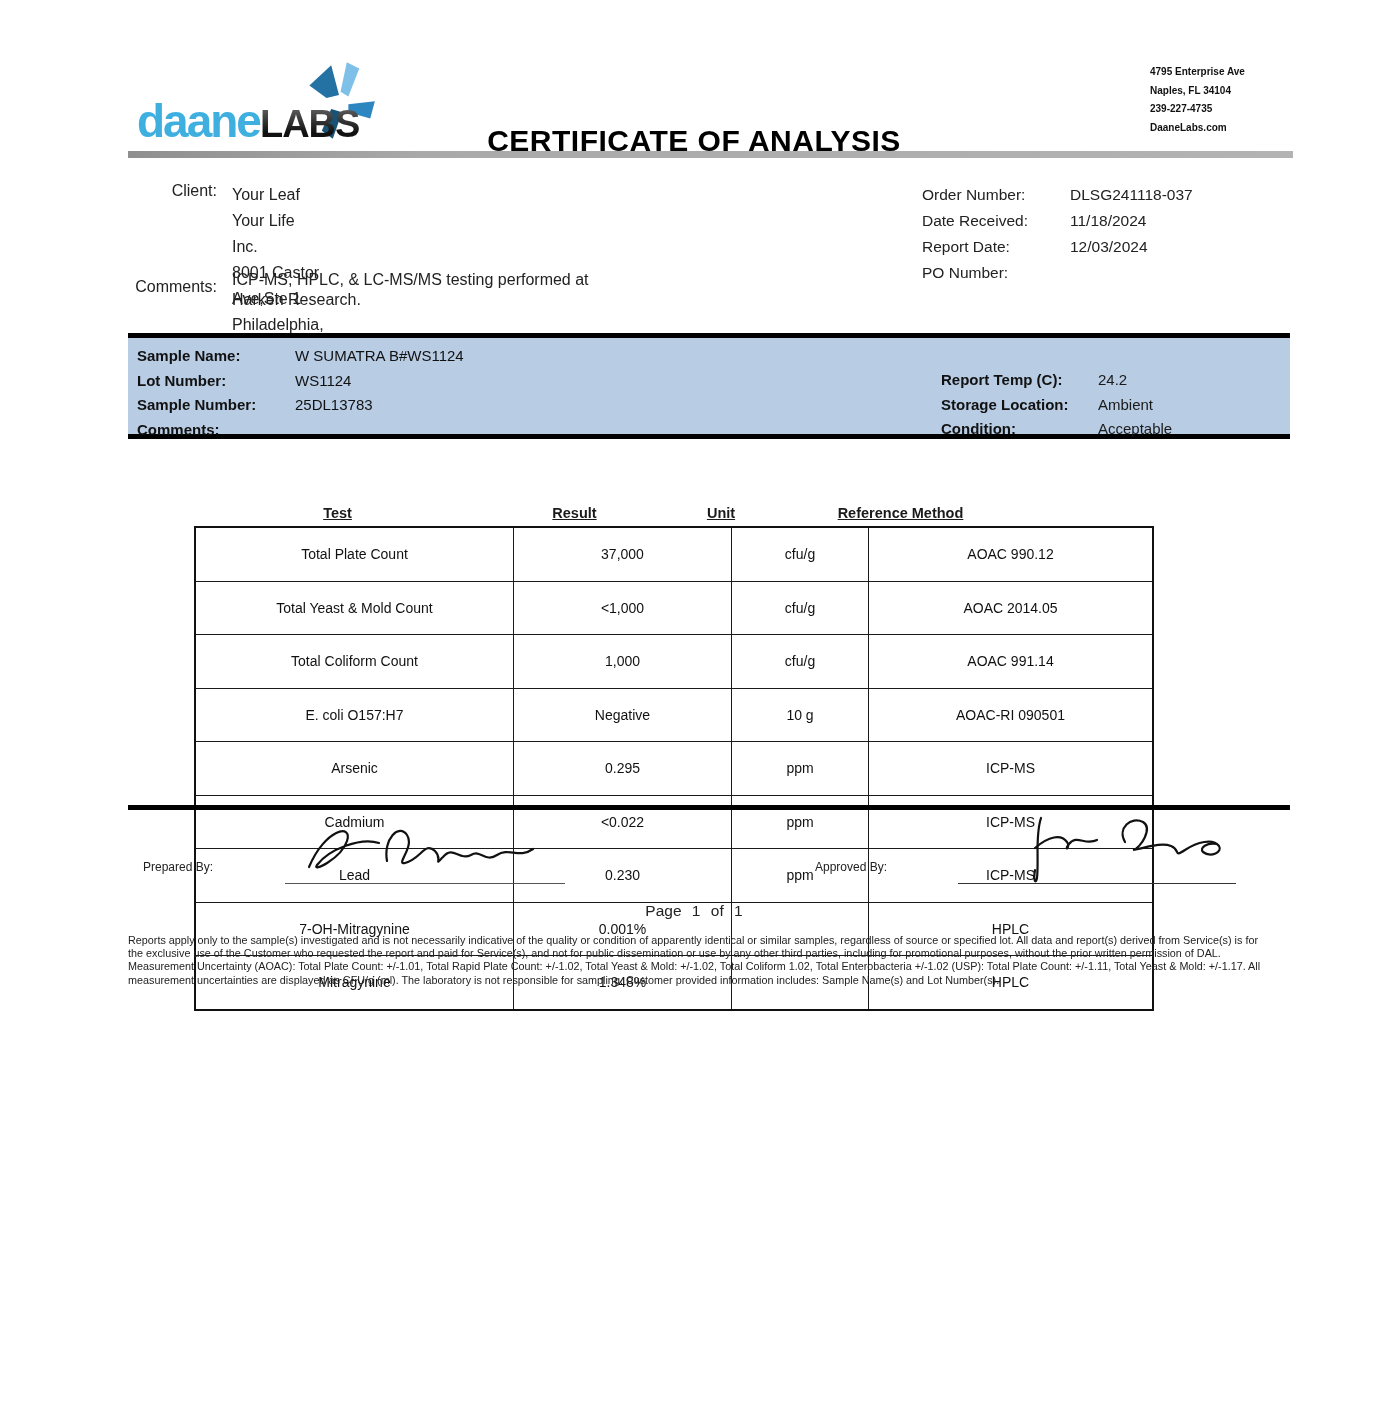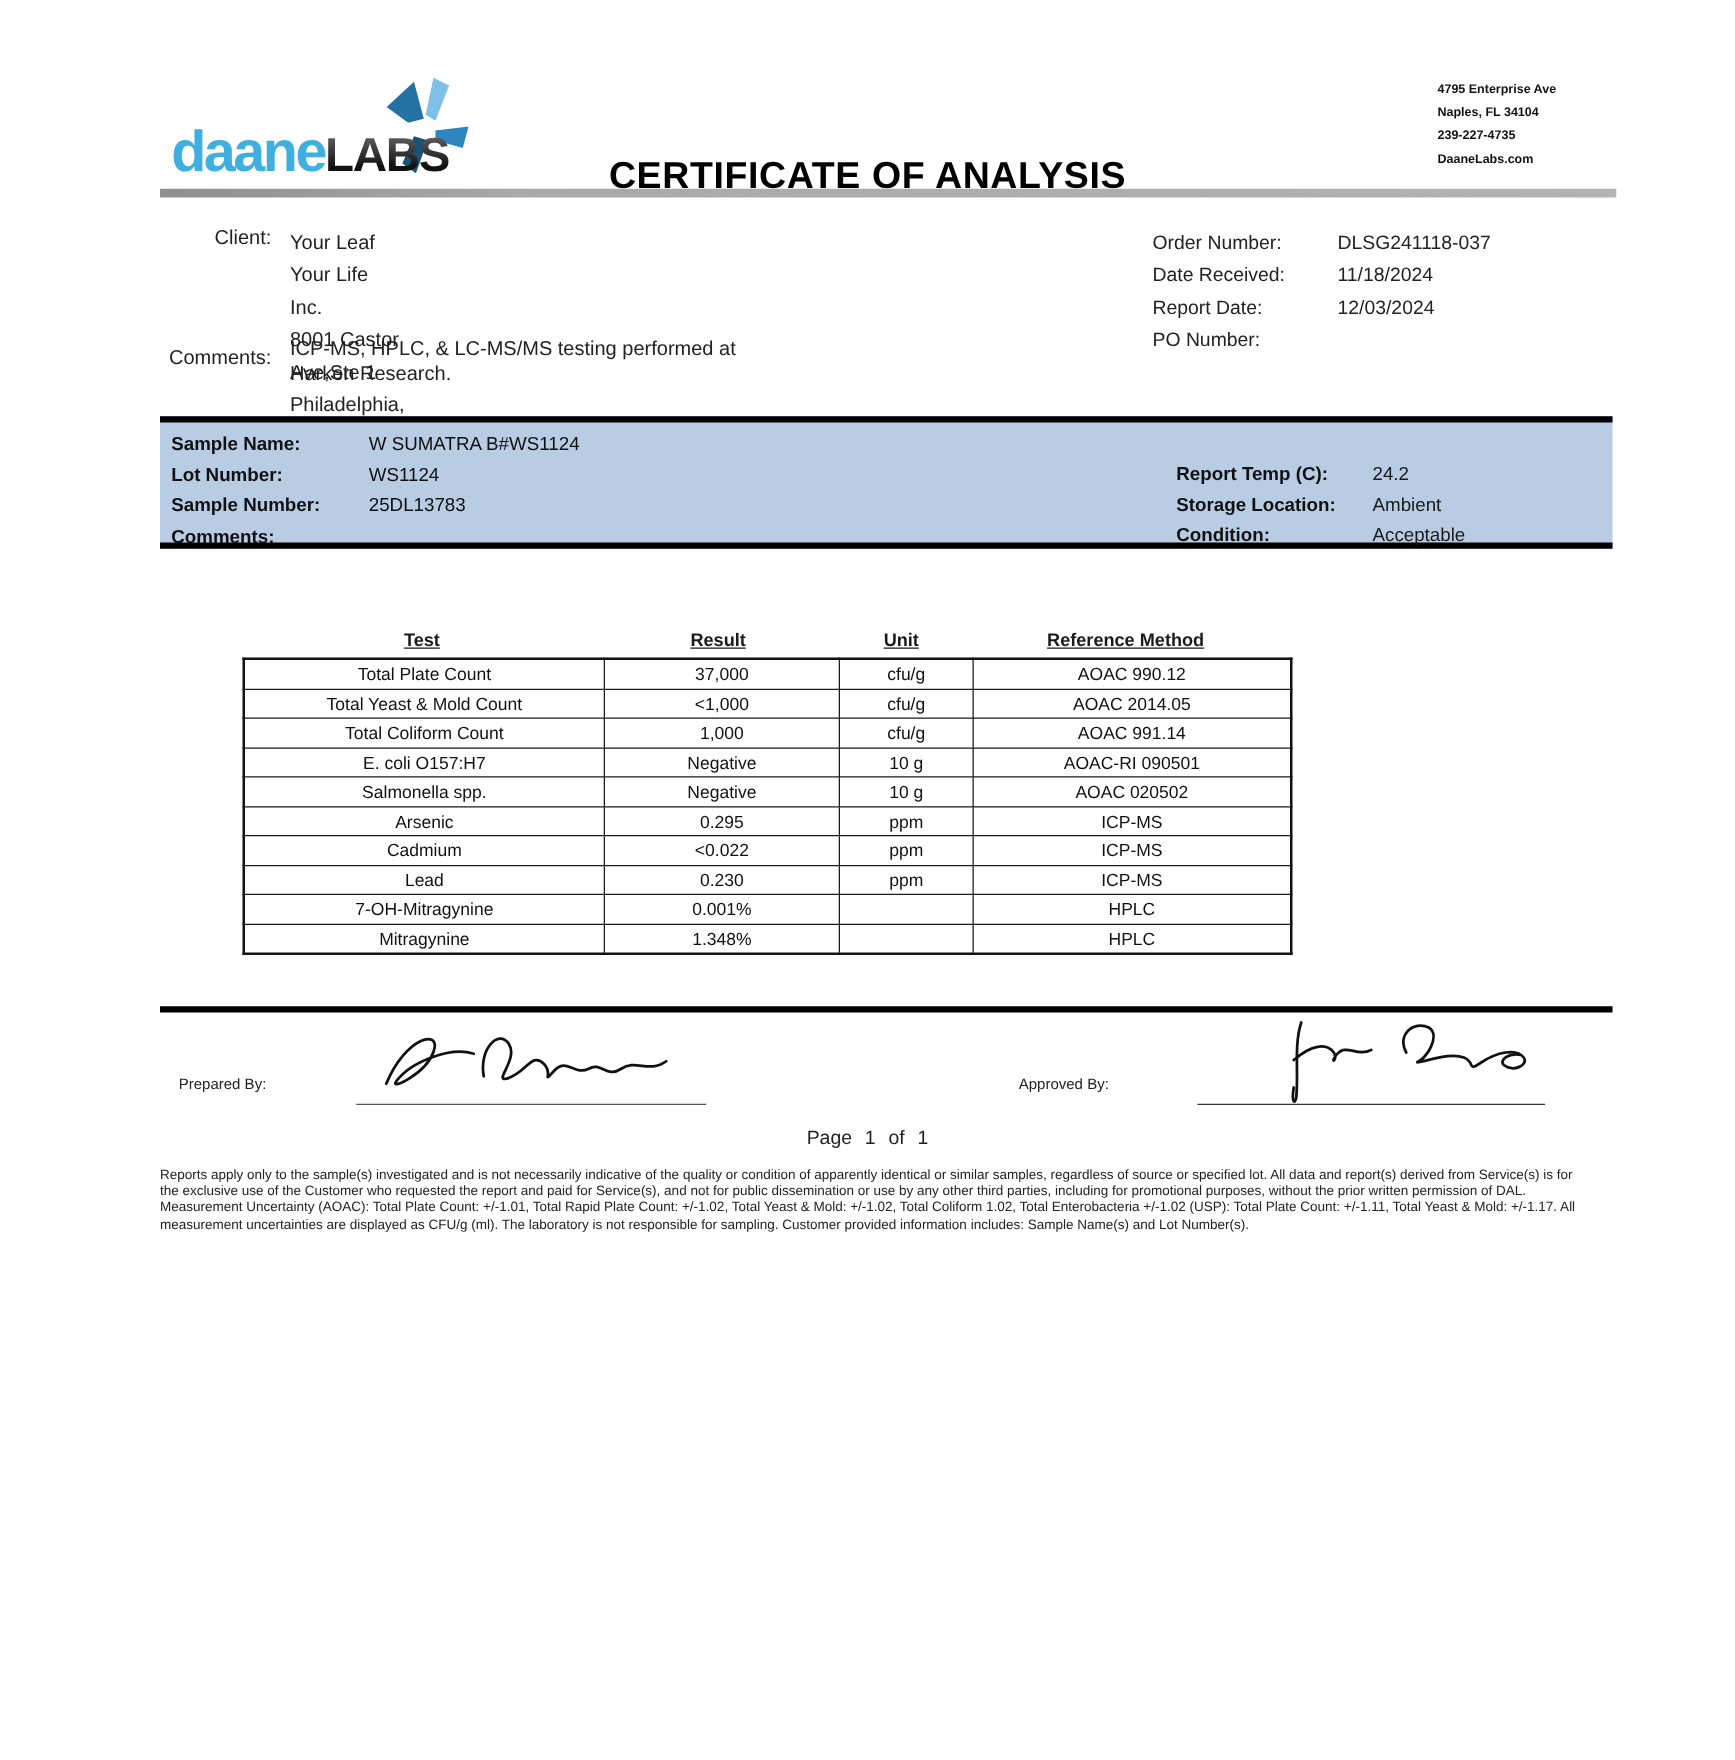--- a/index.html
+++ b/index.html
@@ -46,21 +46,21 @@
   .sample-right .lbl{width:157px;}
   
   .results-wrap{position:absolute;left:178px;top:505px;margin-left:16px;}
   .results-head{display:flex;font-size:14.5px;font-weight:700;margin-bottom:5px;}
   .results-head .h{text-align:center;}
   .results-head .h span{text-decoration:underline;}
   .h-test{width:287px;}.h-result{width:187px;}.h-unit{width:106px;}.h-ref{width:253px;}
   table.results{border-collapse:collapse;table-layout:fixed;}
   table.results td{
     border:1.5px solid #1a1a1a;height:22.5px;text-align:center;
-    font-size:14px;color:#111;padding:0;}
+    font-size:14px;color:#111;padding:15px;}
   table.results{border:2px solid #111;}
   .c-test{width:287px;}.c-result{width:187px;}.c-unit{width:106px;}.c-ref{width:253px;}
   
   .thick-rule{position:absolute;left:128px;top:805px;width:1162px;height:5px;background:#000;}
   .sig-label{position:absolute;font-size:12px;color:#222;}
   .prepared-label{left:143px;top:860px;}
   .approved-label{left:815px;top:860px;}
   .sig-line{position:absolute;height:0;border-bottom:1.5px solid #555;}
   .prepared-line{left:285px;top:883px;width:280px;}
   .approved-line{left:958px;top:883px;width:278px;border-bottom-color:#333;}
@@ -193,26 +193,20 @@
           <td class="c-unit">cfu/g</td>
           <td class="c-ref">AOAC 991.14</td>
         </tr>
         <tr>
           <td class="c-test">E. coli O157:H7</td>
           <td class="c-result">Negative</td>
           <td class="c-unit">10 g</td>
           <td class="c-ref">AOAC-RI 090501</td>
         </tr>
         <tr>
-          <td class="c-test">Salmonella spp.</td>
-          <td class="c-result">Negative</td>
-          <td class="c-unit">10 g</td>
-          <td class="c-ref">AOAC 020502</td>
-        </tr>
-        <tr>
           <td class="c-test">Arsenic</td>
           <td class="c-result">0.295</td>
           <td class="c-unit">ppm</td>
           <td class="c-ref">ICP-MS</td>
         </tr>
         <tr>
           <td class="c-test">Cadmium</td>
           <td class="c-result">&lt;0.022</td>
           <td class="c-unit">ppm</td>
           <td class="c-ref">ICP-MS</td>

